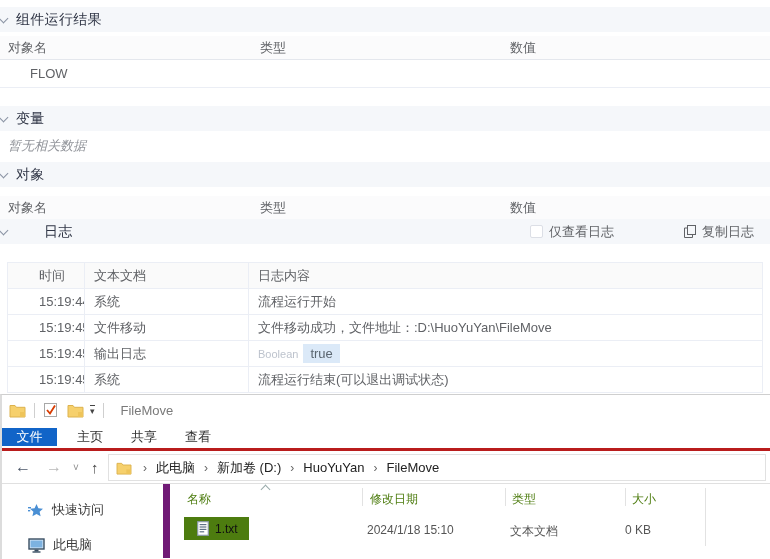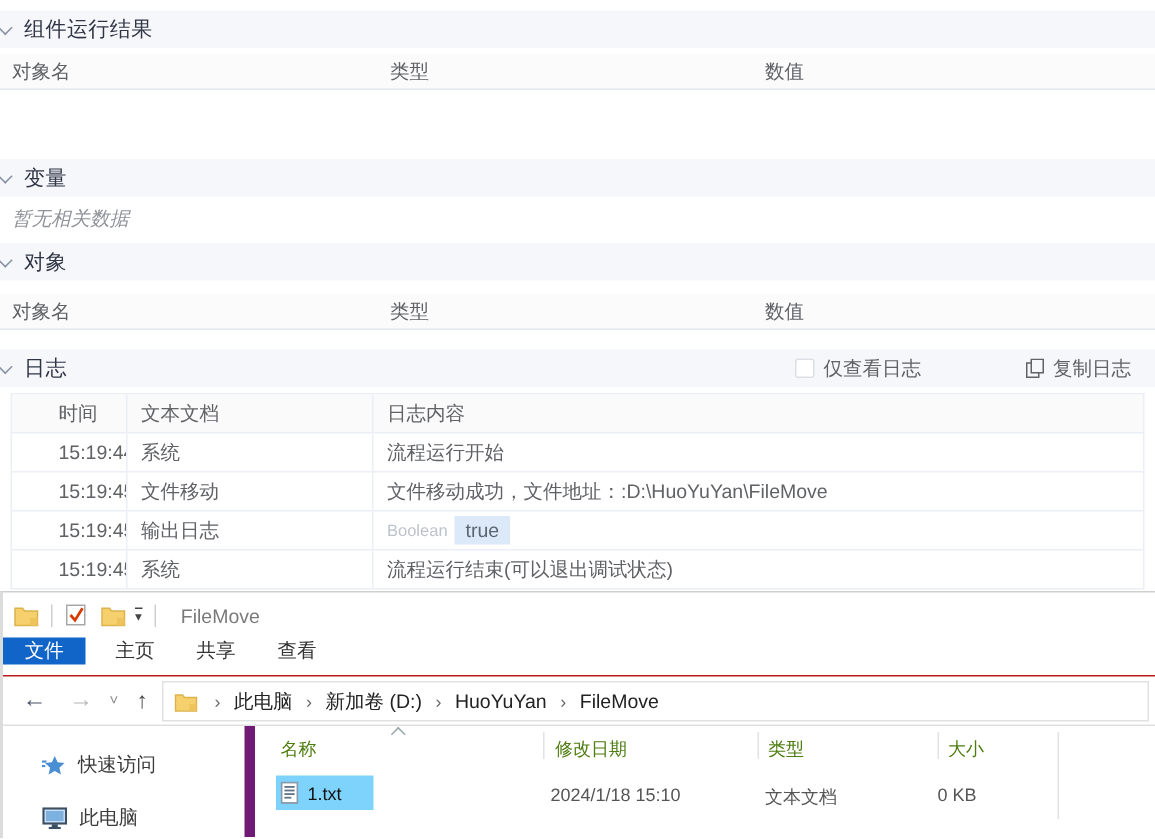--- a/index.html
+++ b/index.html
@@ -8,21 +8,21 @@
     position:relative; width:770px; height:559px; overflow:hidden;
     background:#fff; font-family:"Liberation Sans", sans-serif;
   }
 
   
   .sec { position:absolute; left:0; right:0; height:25px; background:#f5f7fa;
          display:flex; align-items:center; }
   .chev { width:7px; height:7px; border-left:1.4px solid #8a93a3; border-bottom:1.4px solid #8a93a3;
           transform:rotate(-45deg); margin-right:9px; margin-top:-3px; flex:none; }
   .sec .t { font-size:14px; color:#2f3545; font-weight:500; letter-spacing:.3px; }
-  .sec1 { top:7px; } .sec2 { top:106px; } .sec3 { top:162px; } .sec4 { top:233px; }
+  .sec1 { top:7px; } .sec2 { top:106px; } .sec3 { top:162px; } .sec4 { top:219px;gap:28px; }
 
   .thead { position:absolute; left:0; right:0; height:24px; display:grid;
            grid-template-columns:252px 250px 1fr; align-items:center;
            font-size:13px; color:#606266; border-bottom:1px solid #e4e7ed; background:#fbfbfc; }
   .thead > div { padding-left:8px; }
   .thead1 { top:36px; } .thead2 { top:196px; }
 
   .trow { position:absolute; left:0; right:0; top:60px; height:28px; display:flex;
           align-items:center; font-size:13px; color:#606266; padding-left:30px;
           border-bottom:1px solid #ebeef5; }
@@ -49,21 +49,21 @@
 
   
   .explorer { position:absolute; top:394px; left:0; width:770px; height:165px; background:#fff;
               border-top:1px solid #cfcfcf; border-left:2px solid #dcdcdc; }
   .titlebar { height:30px; display:flex; align-items:center; padding-left:7px; }
   .vsep { width:1px; height:15px; background:#cfcfcf; margin:0 8px; flex:none; }
   .qat-caret { font-size:9px; color:#444; border-top:1px solid #444; padding-top:1px;
                line-height:1; margin-left:6px; }
   .wintitle { font-size:13px; color:#7a7a7a; margin-left:9px; }
 
-  .menubar { height:26px; display:flex; align-items:flex-start; border-bottom:1px solid #b91c1c;
+  .menubar { height:26px; display:flex; align-items:center; border-bottom:3px solid #b91c1c;
              font-size:13px; }
   .file-tab { width:55px; background:#1164c8; color:#fff; display:flex;
               align-items:center; justify-content:center; }
   .mtab { display:flex; align-items:center; justify-content:center; width:42px;
           margin-left:12px; color:#333; }
 
   .addrbar { height:33px; position:relative; border-bottom:1px solid #e0e0e0; }
   .nav { position:absolute; top:0; height:32px; display:flex; align-items:center; color:#4c4c4c; }
   .nav-back { left:13px; font-size:16px; color:#4a5668; }
   .nav-fwd  { left:44px; font-size:16px; color:#b8b8b8; }
@@ -83,21 +83,21 @@
 
   .filelist { flex:1; position:relative; font-size:12px; color:#444; }
   .flh { position:absolute; top:7px; color:#4d7c0f; }
   .flh-name { left:17px; } .flh-date { left:200px; } .flh-type { left:342px; } .flh-size { left:462px; }
   .sort-chev { position:absolute; left:92px; top:2px; width:7px; height:7px;
                border-left:1.2px solid #9aa; border-top:1.2px solid #9aa; transform:rotate(45deg); }
   .colsep { position:absolute; top:4px; height:18px; width:1px; background:#e2e2e2; }
   .cs1 { left:192px; } .cs2 { left:335px; } .cs3 { left:455px; }
   .cs4 { left:535px; height:58px; }
   .sel-row { position:absolute; left:14px; top:33px; width:65px; height:23px;
-             background:#7dd3fc; display:flex; align-items:center; padding-left:3px; gap:6px; }
+             background:#4d7c0f; display:flex; align-items:center; padding-left:13px; gap:6px; }
   .fname { color:#111; }
   .fval { position:absolute; top:39px; color:#555; }
   .fv-date { left:197px; } .fv-type { left:340px; }
   .fv-size { left:455px; width:74px; text-align:left; }
 
   .icon { display:inline-block; flex:none; }
 </style>
 </head>
 <body>
 
@@ -105,20 +105,23 @@
 
   <div class="sec sec1">
     <span class="chev"></span>
     <span class="t">组件运行结果</span>
   </div>
 
   <div class="thead thead1">
     <div>对象名</div>
     <div>类型</div>
     <div>数值</div>
+  </div>
+  <div class="trow">
+    <span>FLOW</span>
   </div>
 
   <div class="sec sec2">
     <span class="chev"></span>
     <span class="t">变量</span>
   </div>
   <div class="empty-note">暂无相关数据</div>
 
   <div class="sec sec3">
     <span class="chev"></span>

